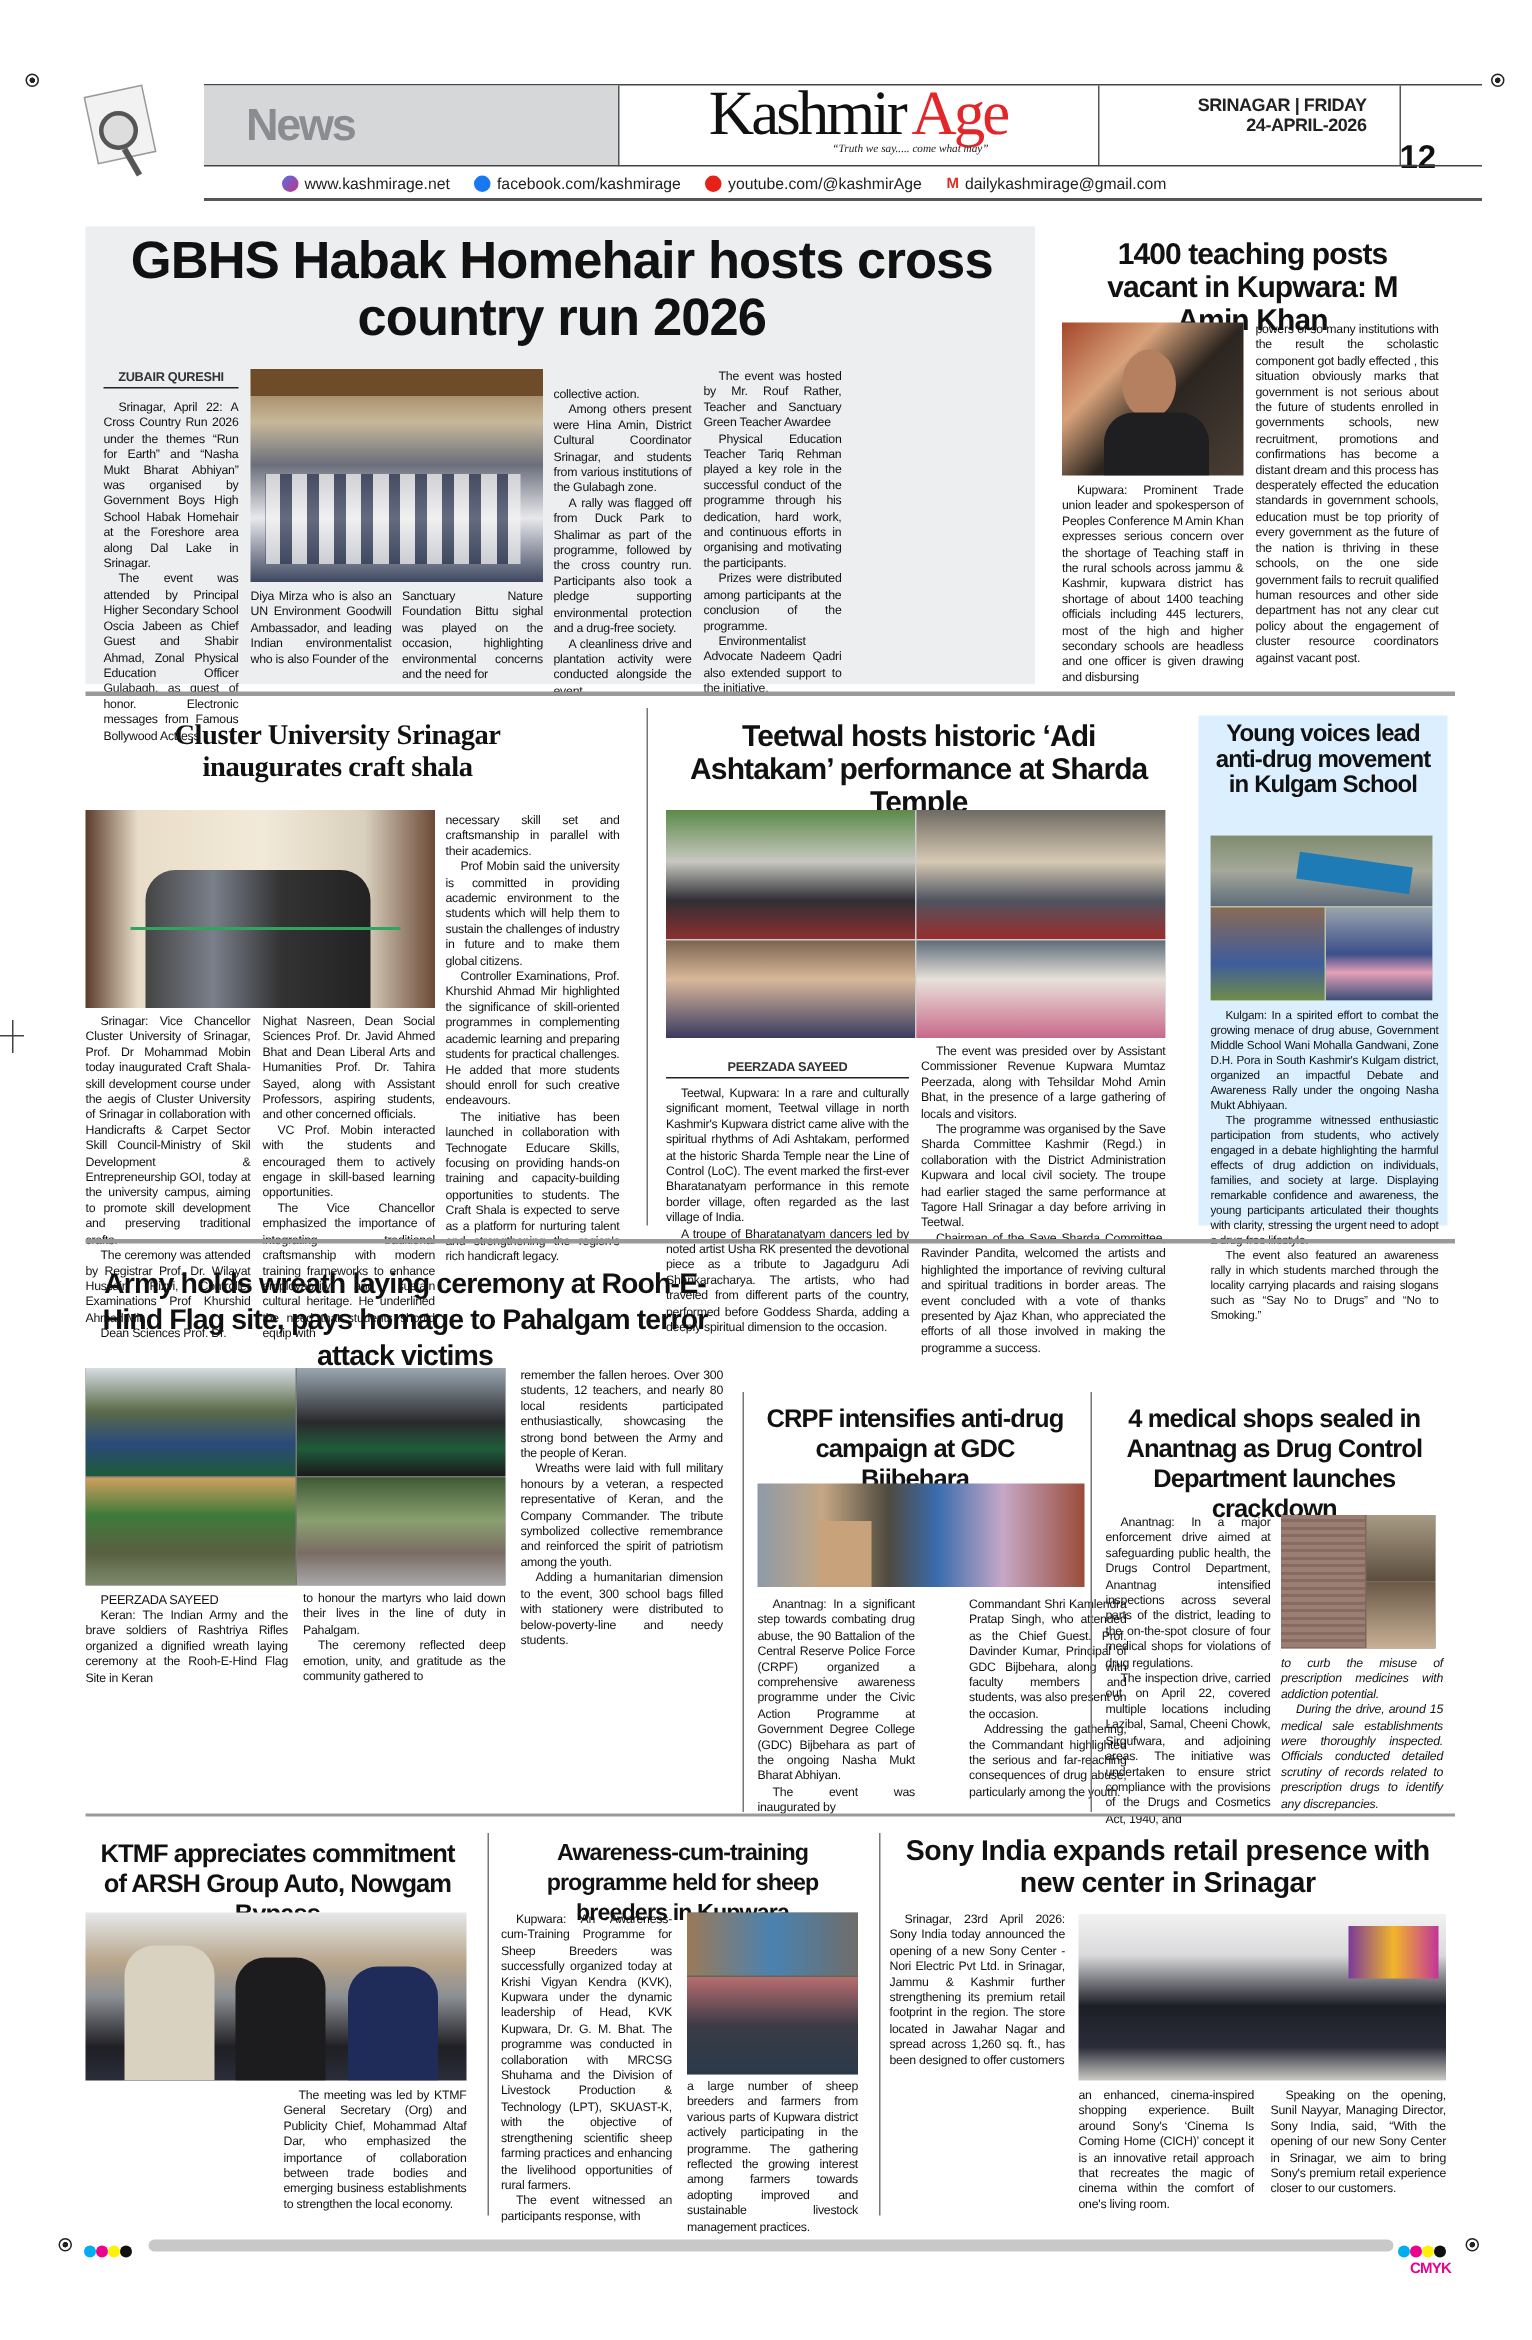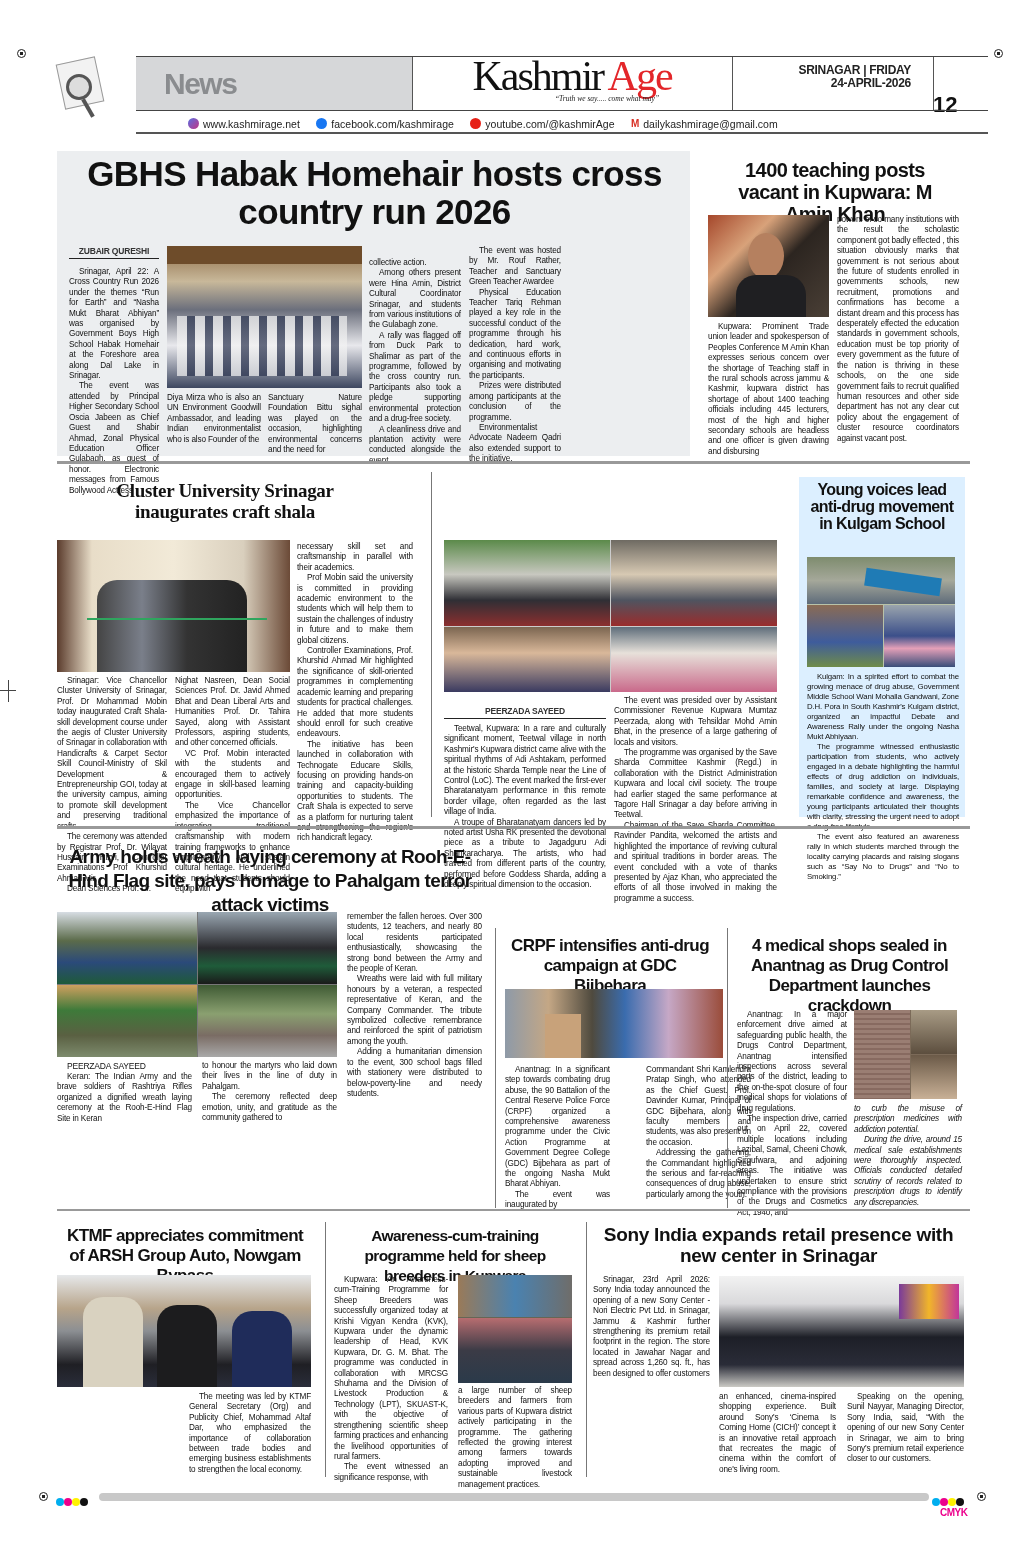--- a/index.html
+++ b/index.html
@@ -121,20 +121,21 @@
   <div class="body-text" style="position:absolute;left:242px;top:72px;width:116px;">
     <div>necessary skill set and craftsmanship in parallel with their academics.</div>
       <p>Prof Mobin said the university is committed in providing academic environment to the students which will help them to sustain the challenges of industry in future and to make them global citizens.</p>
       <p>Controller Examinations, Prof. Khurshid Ahmad Mir highlighted the significance of skill-oriented programmes in complementing academic learning and preparing students for practical challenges. He added that more students should enroll for such creative endeavours.</p>
       <p>The initiative has been launched in collaboration with Technogate Educare Skills, focusing on providing hands-on training and capacity-building opportunities to students. The Craft Shala is expected to serve as a platform for nurturing talent and strengthening the region's rich handicraft legacy.</p>
   </div>
 </div>
 <div class="vrule" style="left:431px;top:472px;height:345px;"></div>
 
 <div class="abs" style="left:440px;top:470px;width:350px;height:350px;">
+  <div class="headline" style="position:absolute;left:10px;top:10px;width:325px;font-size:20px;line-height:22px;font-family:'Liberation Sans Narrow','Liberation Sans',sans-serif;">Teetwal hosts historic ‘Adi Ashtakam’ performance at Sharda Temple</div>
   <div class="photo" style="left:4px;top:70px;width:333px;height:152px;background:#ccc;">
     <div style="position:absolute;left:0;top:0;width:166px;height:86px;background:linear-gradient(180deg,#5b8a4a 0%,#c8c8c0 40%,#2f2f35 70%,#8c2f2f 100%);"></div>
     <div style="position:absolute;left:167px;top:0;width:166px;height:86px;background:linear-gradient(180deg,#6e6a62 0%,#d7c9b3 40%,#4f5460 70%,#9a2c2c 100%);"></div>
     <div style="position:absolute;left:0;top:87px;width:166px;height:65px;background:linear-gradient(180deg,#7b6550 0%,#d9b89a 40%,#3a3a60 100%);"></div>
     <div style="position:absolute;left:167px;top:87px;width:166px;height:65px;background:linear-gradient(180deg,#5e6d7a 0%,#e7e1da 40%,#c9698a 100%);"></div>
   </div>
   <div class="byline" style="position:absolute;left:4px;top:236px;width:162px;border-bottom:1.5px solid #222;padding-bottom:2px;">PEERZADA SAYEED</div>
   <div class="body-text" style="position:absolute;left:4px;top:254px;width:162px;">
     <p>Teetwal, Kupwara: In a rare and culturally significant moment, Teetwal village in north Kashmir's Kupwara district came alive with the spiritual rhythms of Adi Ashtakam, performed at the historic Sharda Temple near the Line of Control (LoC). The event marked the first-ever Bharatanatyam performance in this remote border village, often regarded as the last village of India.</p>
       <p>A troupe of Bharatanatyam dancers led by noted artist Usha RK presented the devotional piece as a tribute to Jagadguru Adi Shankaracharya. The artists, who had traveled from different parts of the country, performed before Goddess Sharda, adding a deeply spiritual dimension to the occasion.</p>
@@ -232,21 +233,21 @@
   <div class="body-text" style="position:absolute;left:134px;top:174px;width:122px;">
     <p>The meeting was led by KTMF General Secretary (Org) and Publicity Chief, Mohammad Altaf Dar, who emphasized the importance of collaboration between trade bodies and emerging business establishments to strengthen the local economy.</p>
   </div>
 </div>
 <div class="vrule" style="left:325px;top:1222px;height:255px;"></div>
 
 <div class="abs" style="left:330px;top:1218px;width:255px;height:262px;">
   <div class="headline" style="position:absolute;left:5px;top:8px;width:240px;font-size:15.5px;line-height:20px;font-family:'Liberation Sans Narrow','Liberation Sans',sans-serif;">Awareness-cum-training programme held for sheep breeders in Kupwara</div>
   <div class="body-text" style="position:absolute;left:4px;top:57px;width:114px;">
     <p>Kupwara: An Awareness-cum-Training Programme for Sheep Breeders was successfully organized today at Krishi Vigyan Kendra (KVK), Kupwara under the dynamic leadership of Head, KVK Kupwara, Dr. G. M. Bhat. The programme was conducted in collaboration with MRCSG Shuhama and the Division of Livestock Production &amp; Technology (LPT), SKUAST-K, with the objective of strengthening scientific sheep farming practices and enhancing the livelihood opportunities of rural farmers.</p>
-      <p>The event witnessed an significance response, with</p>
+      <p>The event witnessed an participants response, with</p>
   </div>
   <div class="photo" style="left:128px;top:57px;width:114px;height:108px;background:#665;">
     <div style="position:absolute;left:0;top:0;width:114px;height:42px;background:linear-gradient(90deg,#9a7a58,#4a82b0,#6f6d6a);"></div>
     <div style="position:absolute;left:0;top:43px;width:114px;height:65px;background:linear-gradient(180deg,#b76d70 0%,#3b3b46 50%,#2a3a4a 100%);"></div>
   </div>
   <div class="body-text" style="position:absolute;left:128px;top:168px;width:114px;">
     <div>a large number of sheep breeders and farmers from various parts of Kupwara district actively participating in the programme. The gathering reflected the growing interest among farmers towards adopting improved and sustainable livestock management practices.</div>
   </div>
 </div>
 <div class="vrule" style="left:586px;top:1222px;height:255px;"></div>

